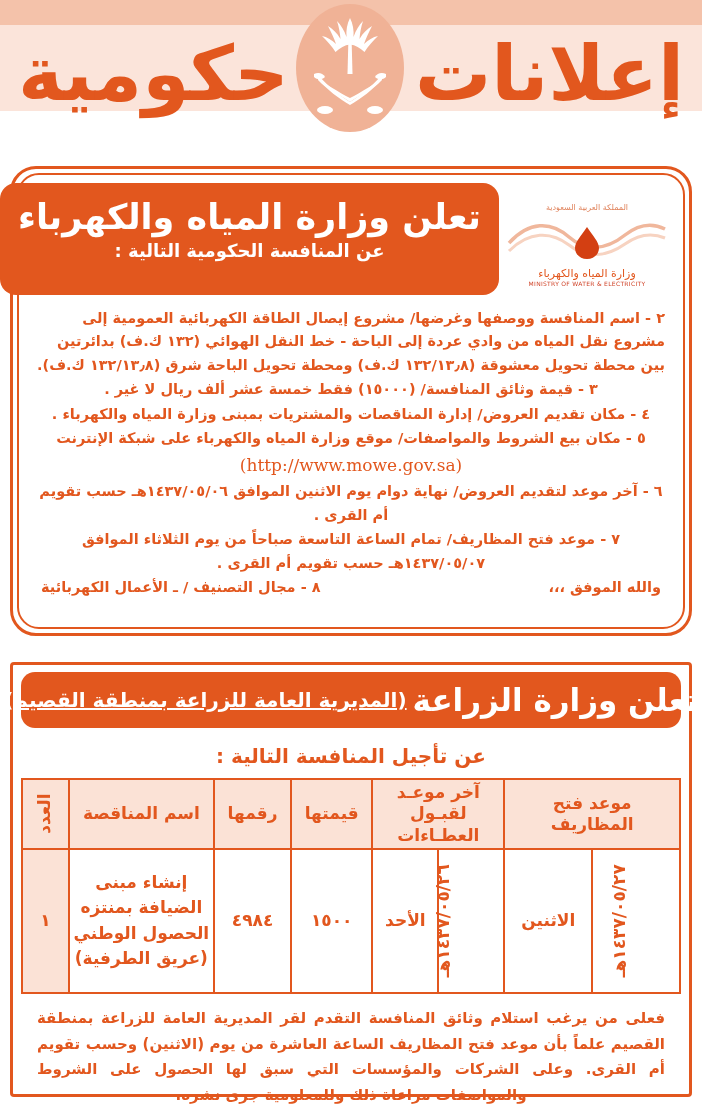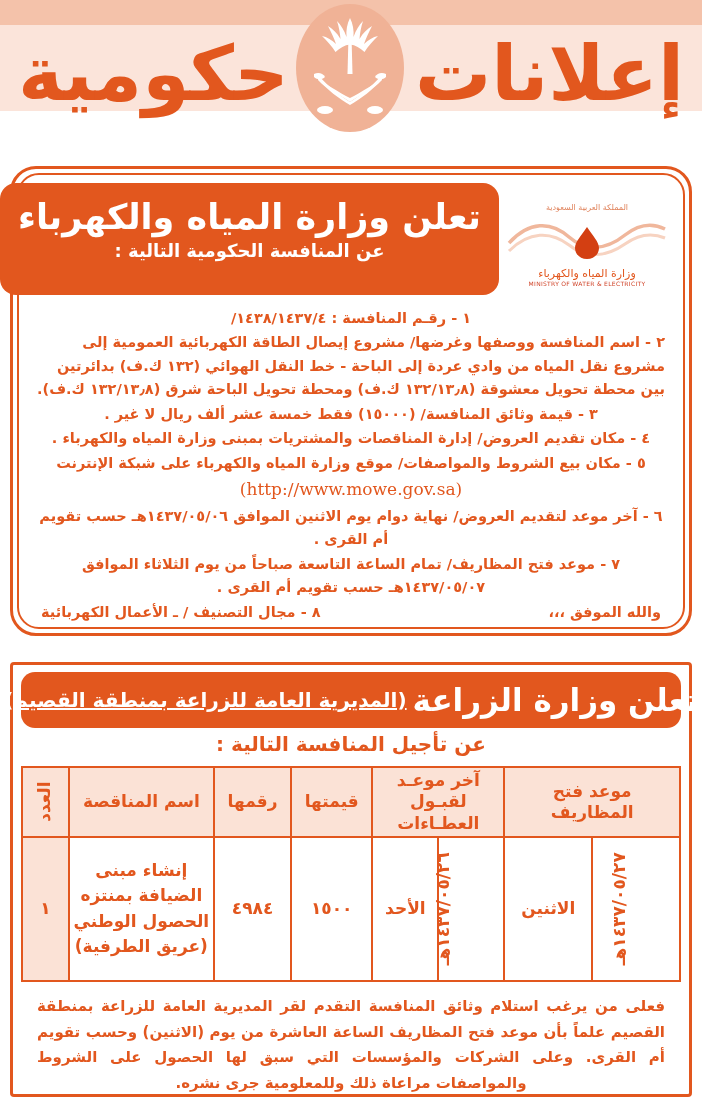--- a/index.html
+++ b/index.html
@@ -226,21 +226,21 @@
     font-weight: bold;
     white-space: nowrap;
     margin-right: 6px;
     text-decoration: underline;
   }
   .agri-caption {
     text-align: center;
     font-size: 20px;
     font-weight: bold;
     color: #E2571E;
-    margin: 4px 0 10px 0;
+    margin: 16px 0 10px 0;
   }
 
   
   table.tender {
     width: 100%;
     border-collapse: collapse;
     table-layout: fixed;
   }
   table.tender th,
   table.tender td {
@@ -350,21 +350,20 @@
         <div class="mwe-name-en">MINISTRY OF WATER &amp; ELECTRICITY</div>
       </div>
 
       <div class="orange-banner">
         <div class="banner-line1">تعلن وزارة المياه والكهرباء</div>
         <div class="banner-line2">عن المنافسة الحكومية التالية :</div>
       </div>
     </div>
 
     <div class="clauses">
-      <p class="clause c-center">١ - رقـم المنافسة : ١٤٣٨/١٤٣٧/٤/</p>
       <p class="clause">٢ - اسم المنافسة ووصفها وغرضها/ مشروع إيصال الطاقة الكهربائية العمومية إلى مشروع نقل المياه من وادي عردة إلى الباحة - خط النقل الهوائي (١٣٢ ك.ف) بدائرتين بين محطة تحويل معشوقة (١٣٢/١٣٫٨ ك.ف) ومحطة تحويل الباحة شرق (١٣٢/١٣٫٨ ك.ف).</p>
       <p class="clause c-center">٣ - قيمة وثائق المنافسة/ (١٥٠٠٠) فقط خمسة عشر ألف ريال لا غير .</p>
       <p class="clause c-center">٤ - مكان تقديم العروض/ إدارة المناقصات والمشتريات بمبنى وزارة المياه والكهرباء .</p>
       <p class="clause c-center">٥ - مكان بيع الشروط والمواصفات/ موقع وزارة المياه والكهرباء على شبكة الإنترنت</p>
       <p class="clause c-url">(http://www.mowe.gov.sa)</p>
       <p class="clause c-center">٦ - آخر موعد لتقديم العروض/ نهاية دوام يوم الاثنين الموافق ١٤٣٧/٠٥/٠٦هـ حسب تقويم أم القرى .</p>
       <p class="clause c-center">٧ - موعد فتح المظاريف/ تمام الساعة التاسعة صباحاً من يوم الثلاثاء الموافق ١٤٣٧/٠٥/٠٧هـ حسب تقويم أم القرى .</p>
       <p class="clause c-last">
         <span class="left-part">والله الموفق ،،،</span>
         <span class="right-part">٨ - مجال التصنيف / ـ الأعمال الكهربائية</span>

